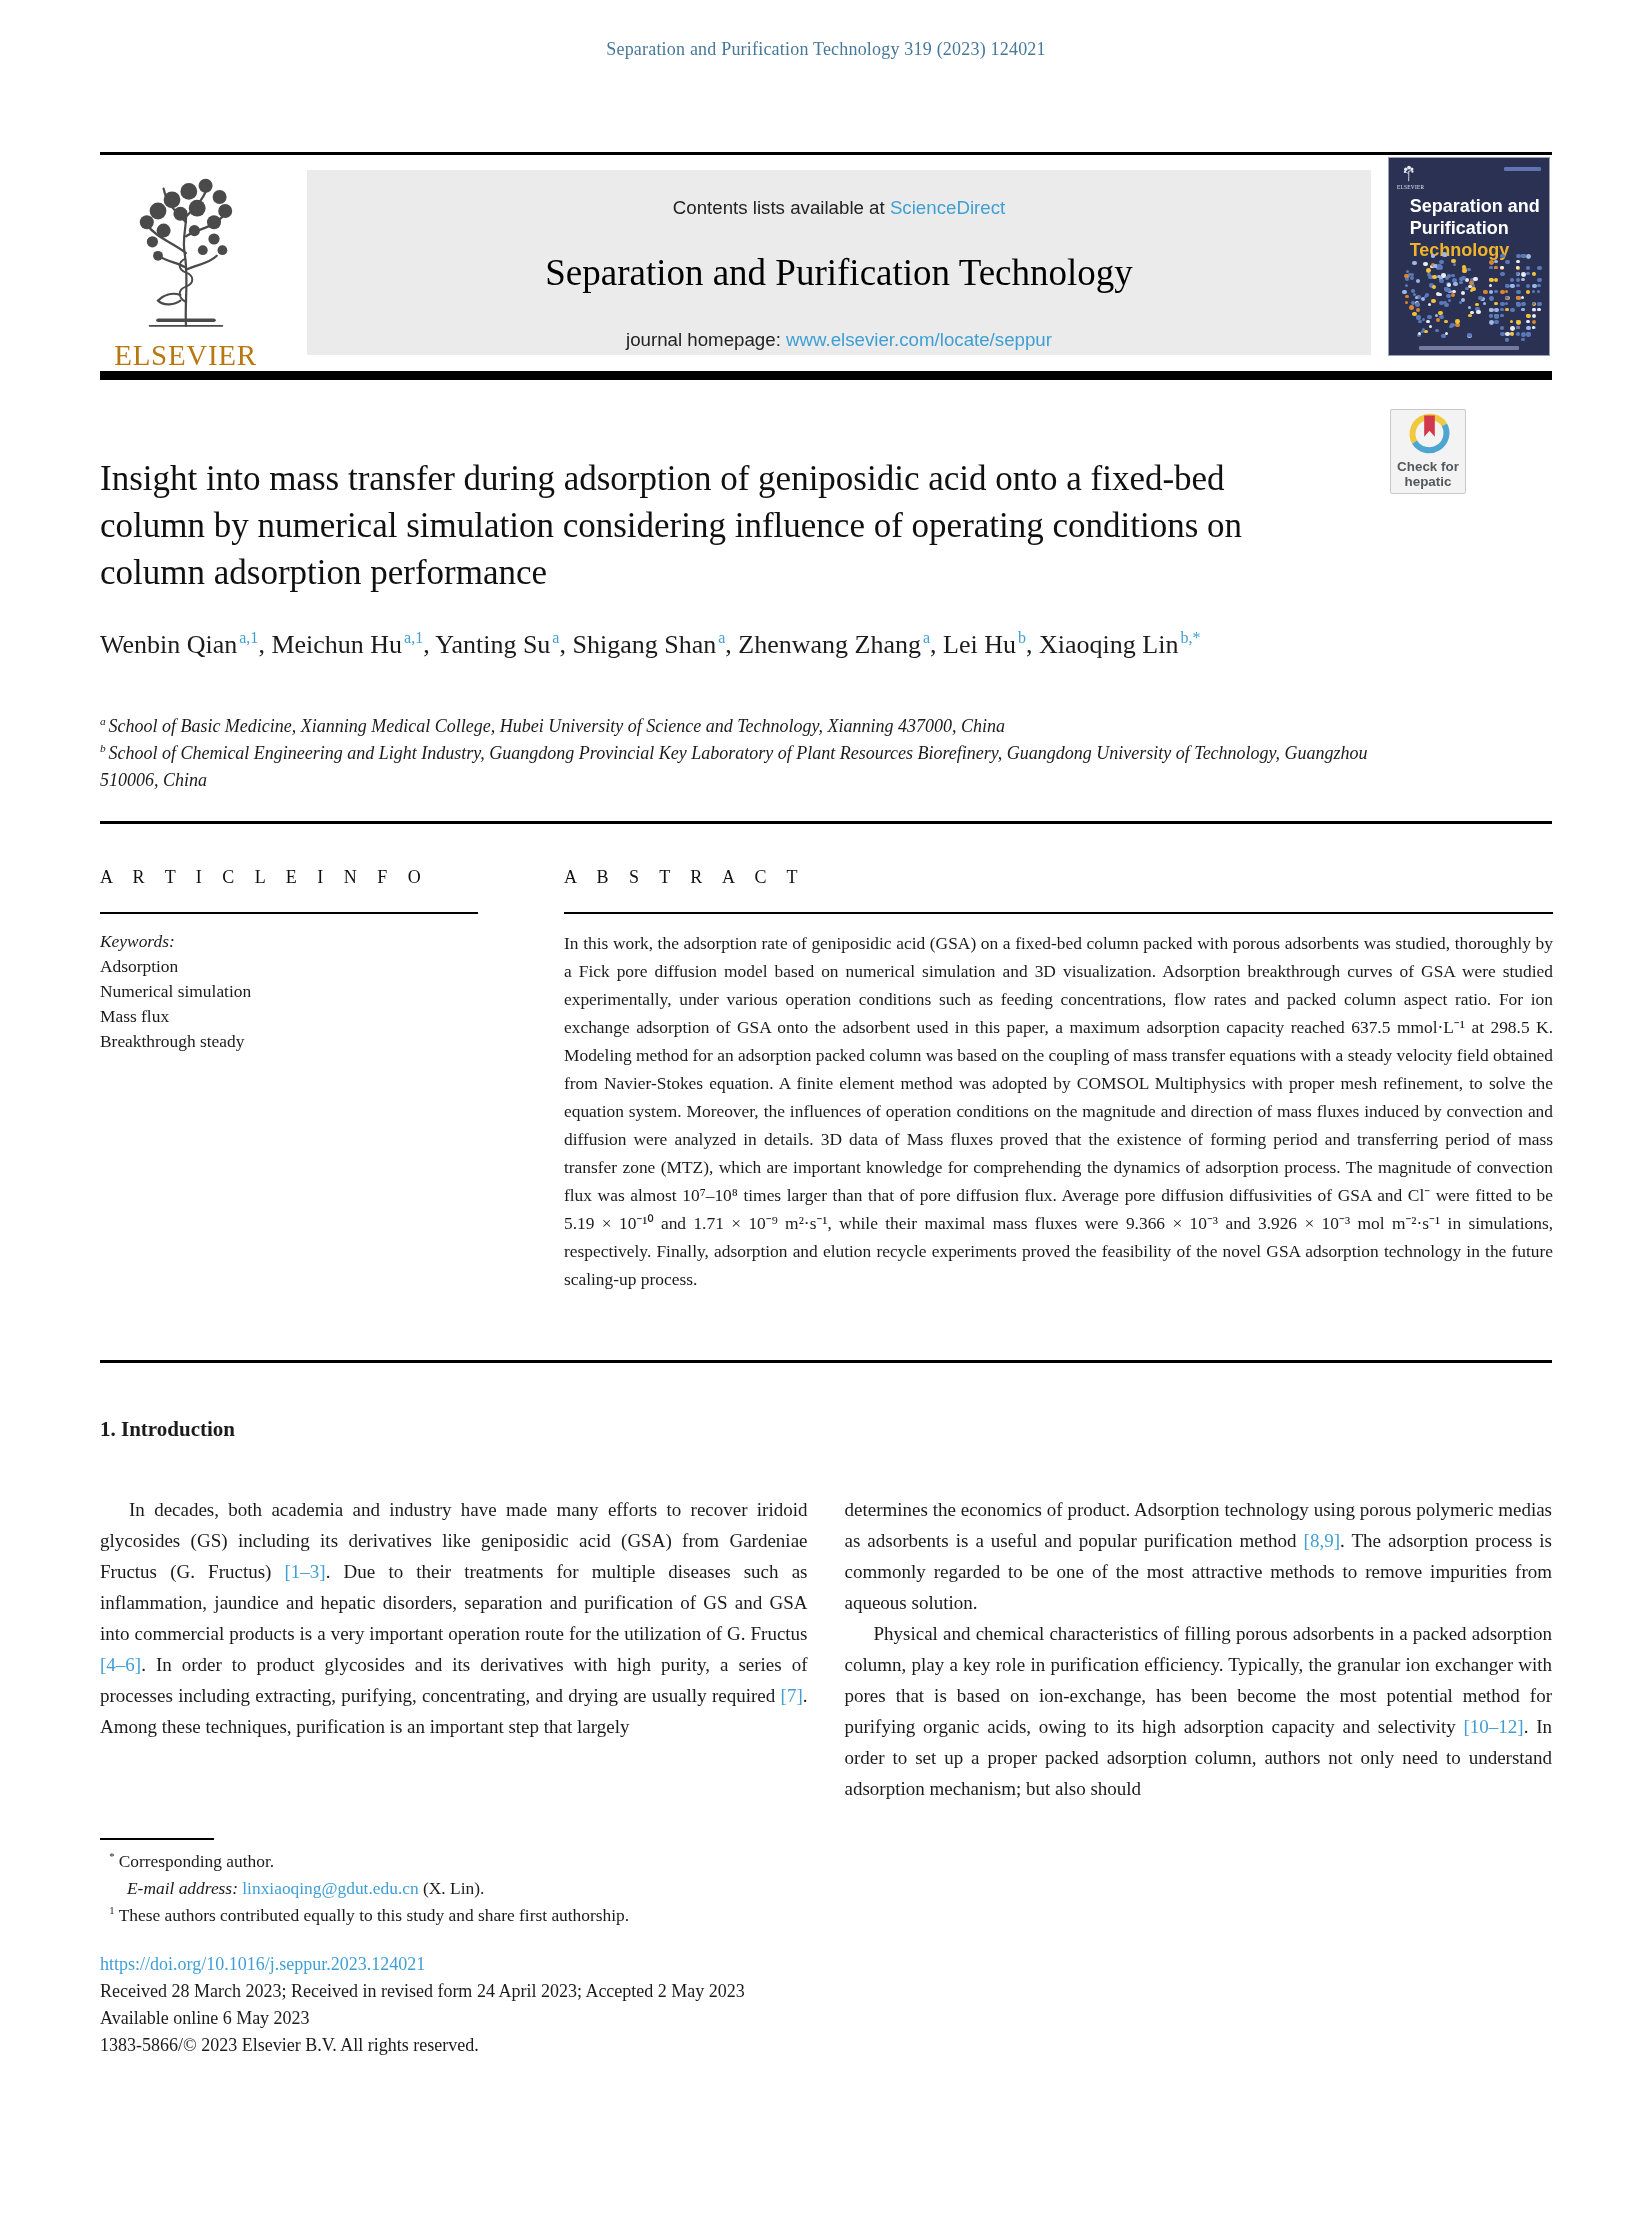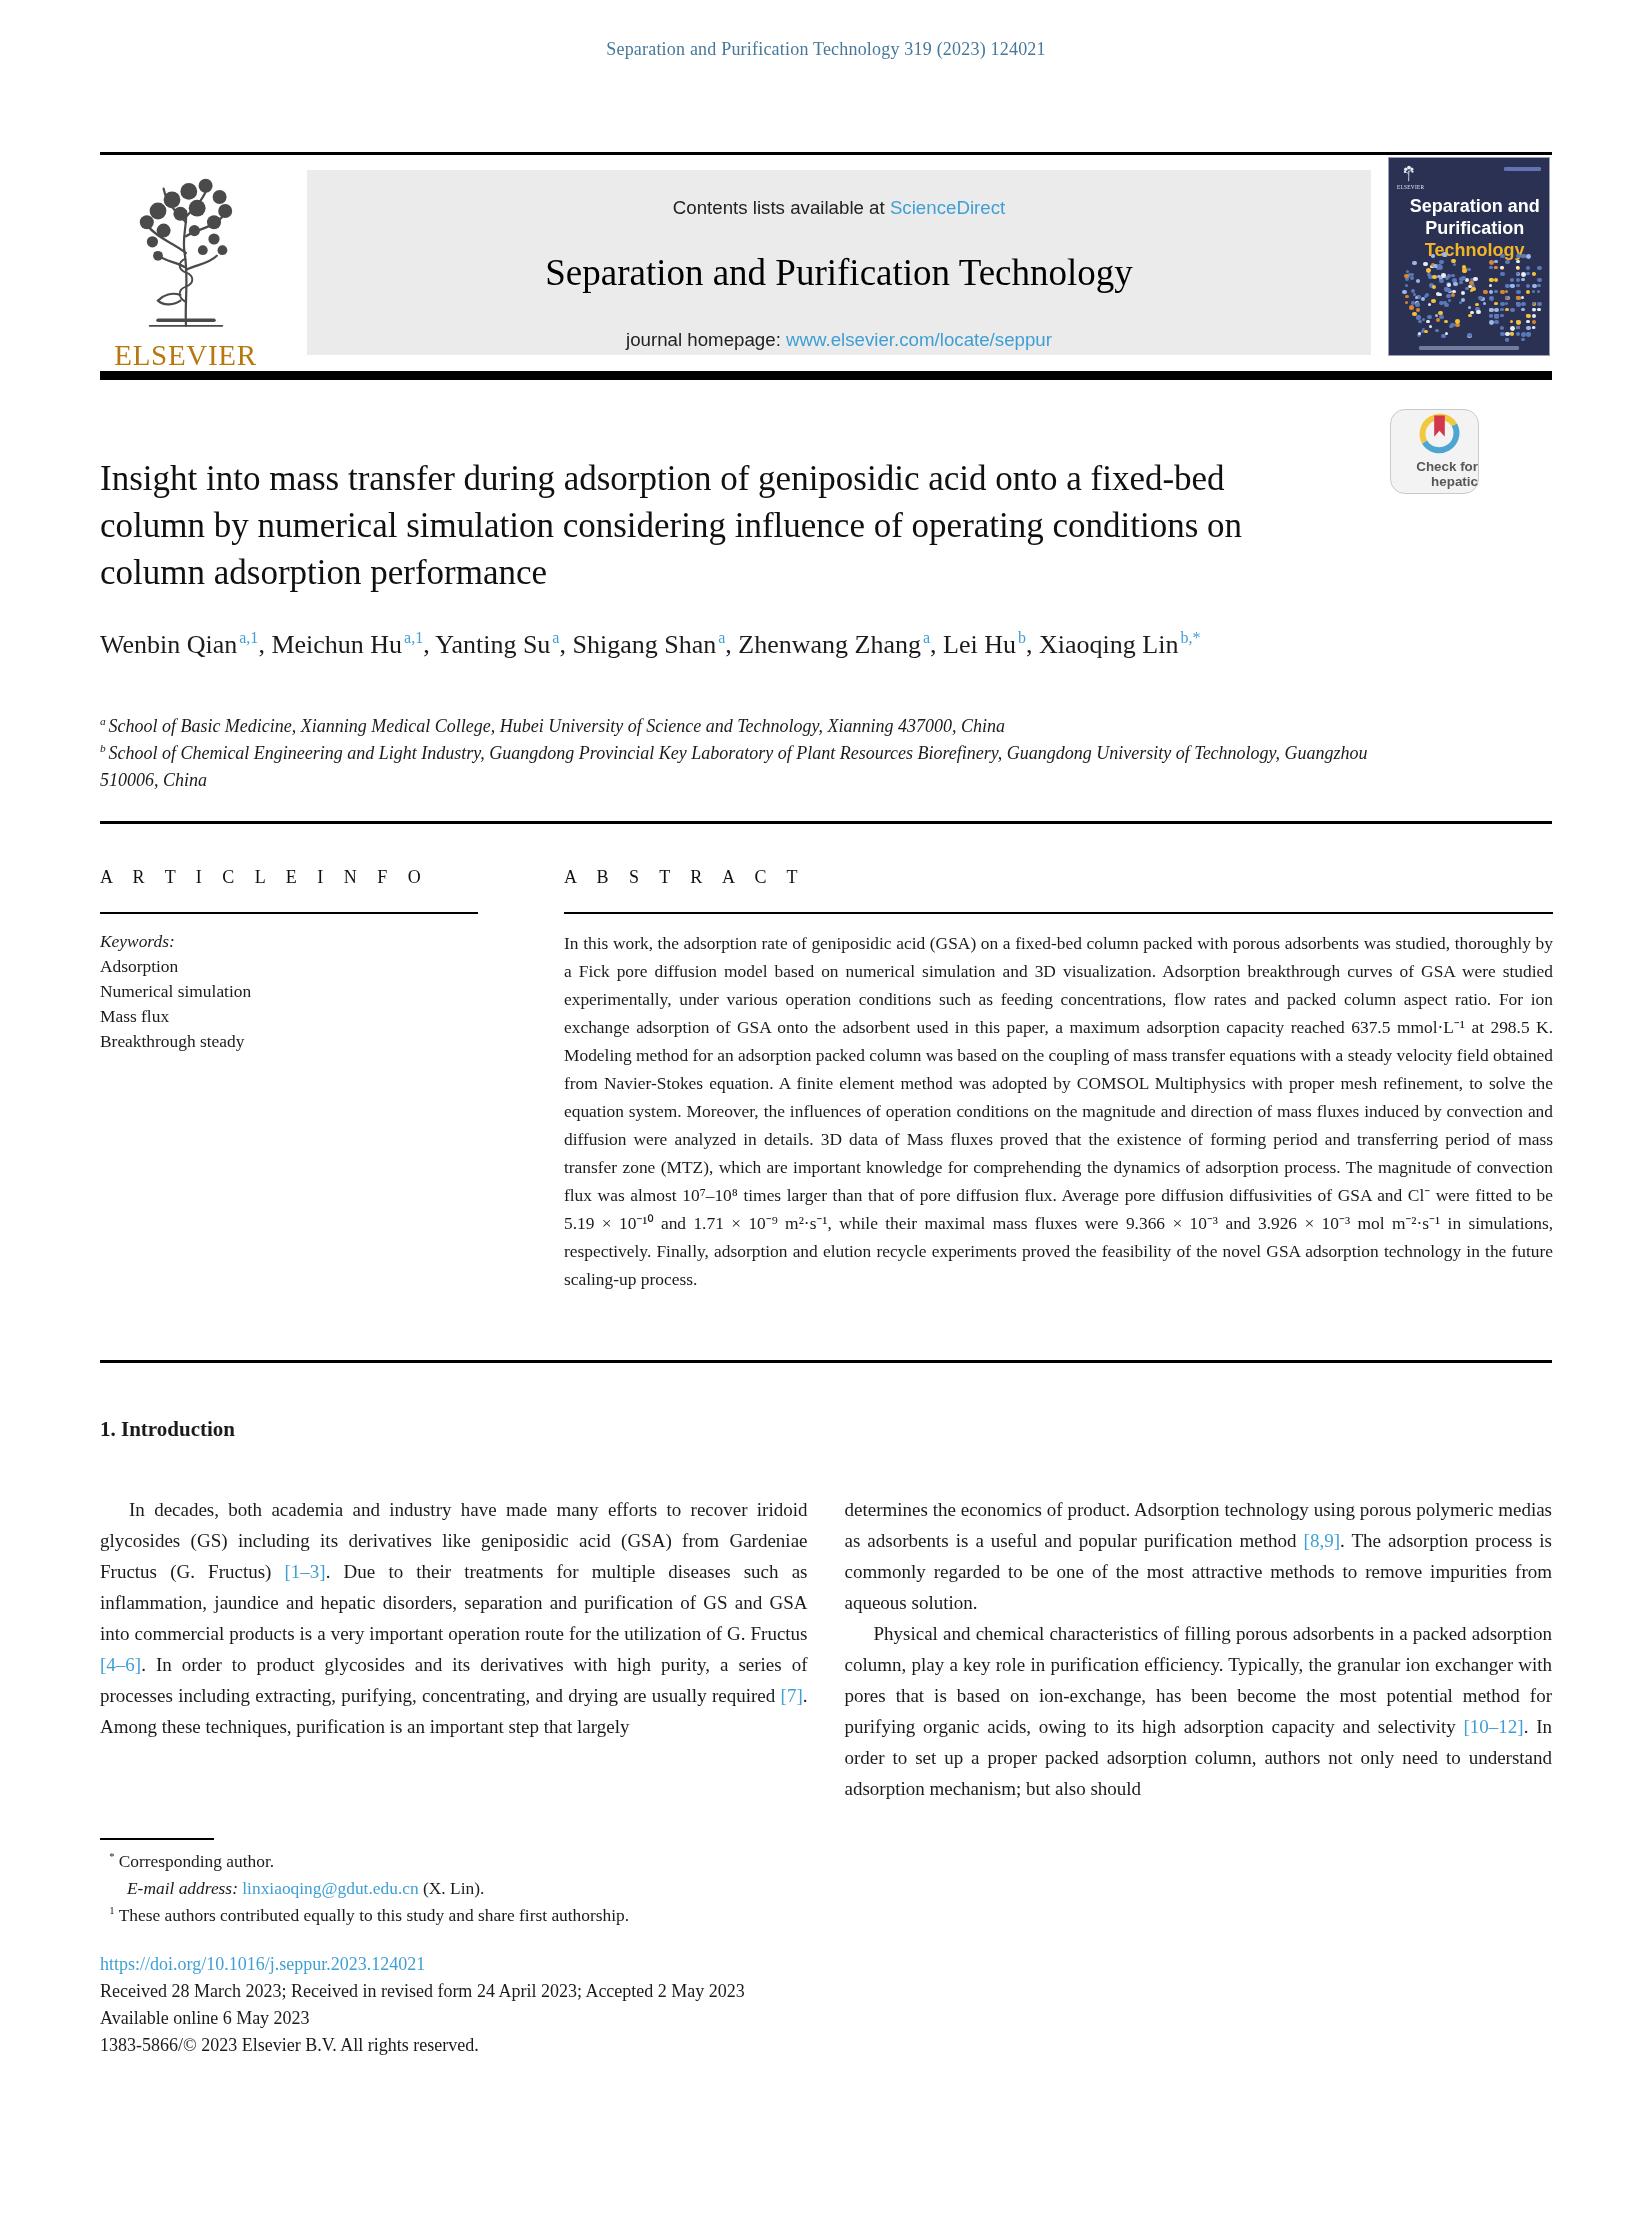--- a/index.html
+++ b/index.html
@@ -41,33 +41,33 @@
   .elsevier-logo{top:168px;left:100px;width:171px;height:208px;text-align:center;}
   .elsevier-logo svg{display:block;margin:0 auto;}
   .elsevier-wordmark{font-size:29px;color:var(--gold);letter-spacing:0.7px;margin-top:1.3px;}
 
   .cover{top:157px;left:1388px;width:162px;height:199px;background:var(--navy);
     border:0.7px solid #9aa0b5;overflow:hidden;}
   .cover-mark{position:absolute;top:6.7px;left:8px;width:23px;text-align:center;}
   .cover-mark .mk-word{font-size:5.3px;color:#e8eaf2;letter-spacing:0.3px;}
   .cover-issn-bar{position:absolute;top:9.3px;right:8px;width:37px;height:3.3px;
     background:#6f86c9;opacity:.8;border-radius:1.3px;}
-  .cover-titles{position:absolute;top:37px;right:9.3px;text-align:center;
+  .cover-titles{position:absolute;top:37px;right:9.3px;text-align:left;
     font-family:"Liberation Sans",sans-serif;font-weight:bold;line-height:22px;font-size:18px;}
   .cover-t1,.cover-t2{color:#ffffff;}
   .cover-t3{color:var(--cover-yellow);}
   .cover-dots{position:absolute;left:9.3px;bottom:13.4px;width:143px;height:100px;}
   .cover-dots .dot{position:absolute;border-radius:50%;}
   .cover-caption-bar{position:absolute;left:50%;transform:translateX(-50%);bottom:5.3px;
     width:100px;height:3.3px;background:#aebadf;opacity:.55;border-radius:1.3px;}
 
   
   .badge{top:409px;left:1390px;width:80px;height:85px;cursor:pointer;}
-  .badge-box{width:89px;height:85px;background:#f3f3f3;border:1.3px solid #c9c9c9;border-radius:15px;
-    text-align:right;}
+  .badge-box{width:76px;height:85px;background:#f3f3f3;border:1.3px solid #c9c9c9;border-radius:2px;
+    text-align:center;}
   .badge-text{font-family:"Liberation Sans",sans-serif;font-weight:bold;font-size:13.4px;
     color:#565759;line-height:14.7px;margin-top:1.3px;}
 
   
   .title{top:455px;left:100px;width:1222px;font-size:35px;line-height:47px;color:#101010;}
   .authors{top:626px;left:100px;width:1189px;font-size:26px;line-height:38px;}
   .authors .sup{font-size:16px;color:var(--link);vertical-align:super;margin-left:2px;line-height:0;}
   .affils{top:713px;left:100px;width:1269px;font-style:italic;font-size:18px;line-height:27px;}
   .affils .sup{font-size:11.4px;vertical-align:super;line-height:0;margin-right:2.7px;}
 

